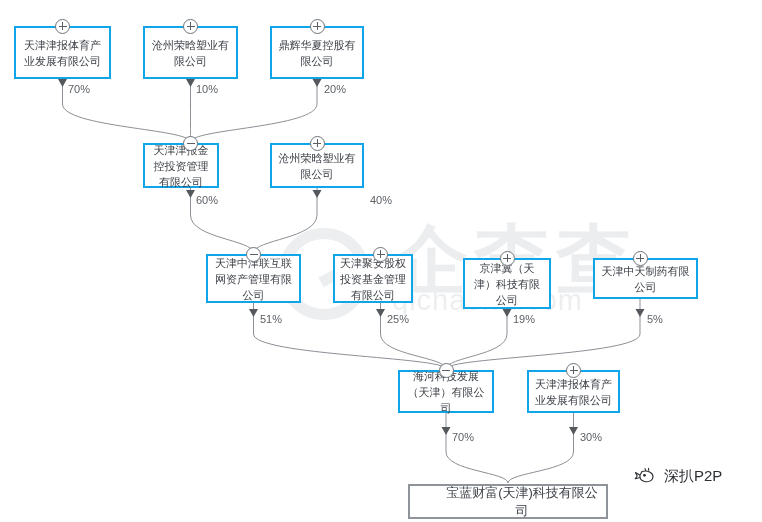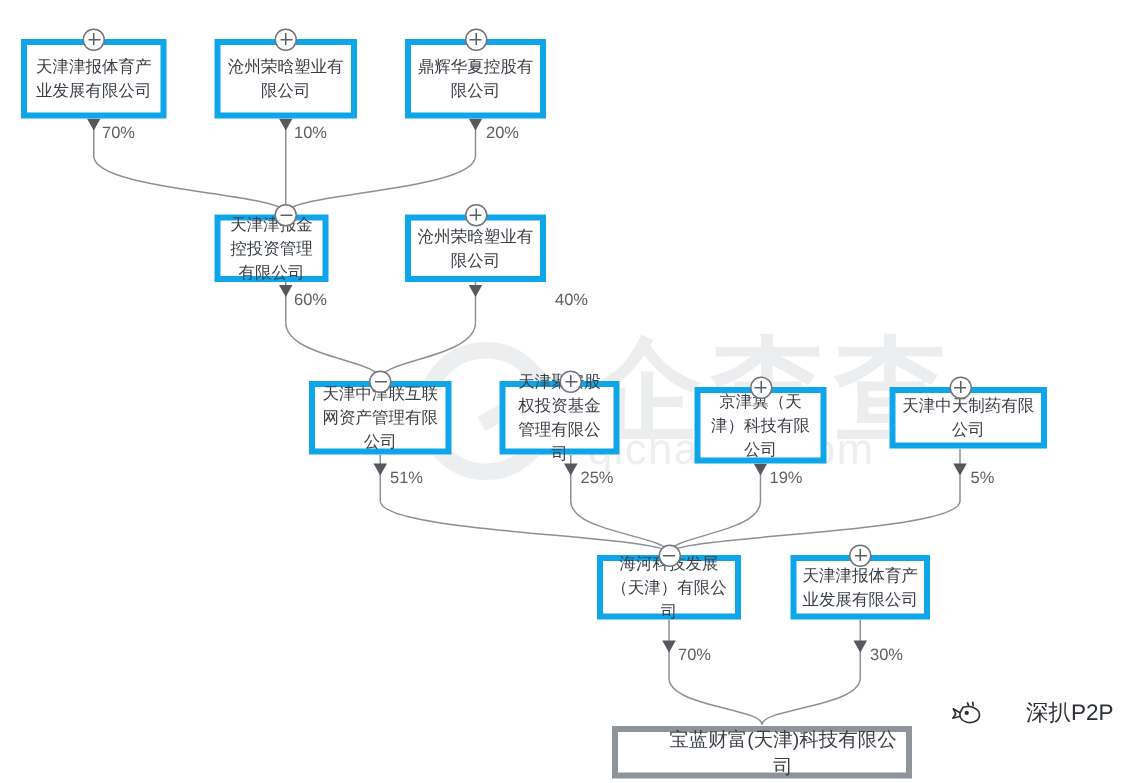--- a/index.html
+++ b/index.html
@@ -77,21 +77,21 @@
     letter-spacing: 1px;
     font-family: "Liberation Sans", sans-serif;
     color: #eceef0;
     white-space: nowrap;
   }
 
   
   .node {
     position: absolute;
     box-sizing: border-box;
-    border: 4px solid #0ea5e9;
+    border: 2px solid #0ea5e9;
     background: #ffffff;
     color: #3a3f45;
     font-size: 11px;
     line-height: 16px;
     text-align: center;
     display: flex;
     align-items: center;
     justify-content: center;
     padding: 2px 4px;
     z-index: 5;
@@ -145,21 +145,20 @@
   }
 
   
   .brand {
     position: absolute;
     left: 634px;
     top: 466px;
     display: flex;
     align-items: center;
     z-index: 9;
-    gap: 20px;
   }
   .brand-text {
     font-size: 15px;
     line-height: 16px;
     color: #2b2f33;
     letter-spacing: 0px;
     margin-left: 4px;
     white-space: nowrap;
     font-family: "Liberation Sans", sans-serif;
   }

